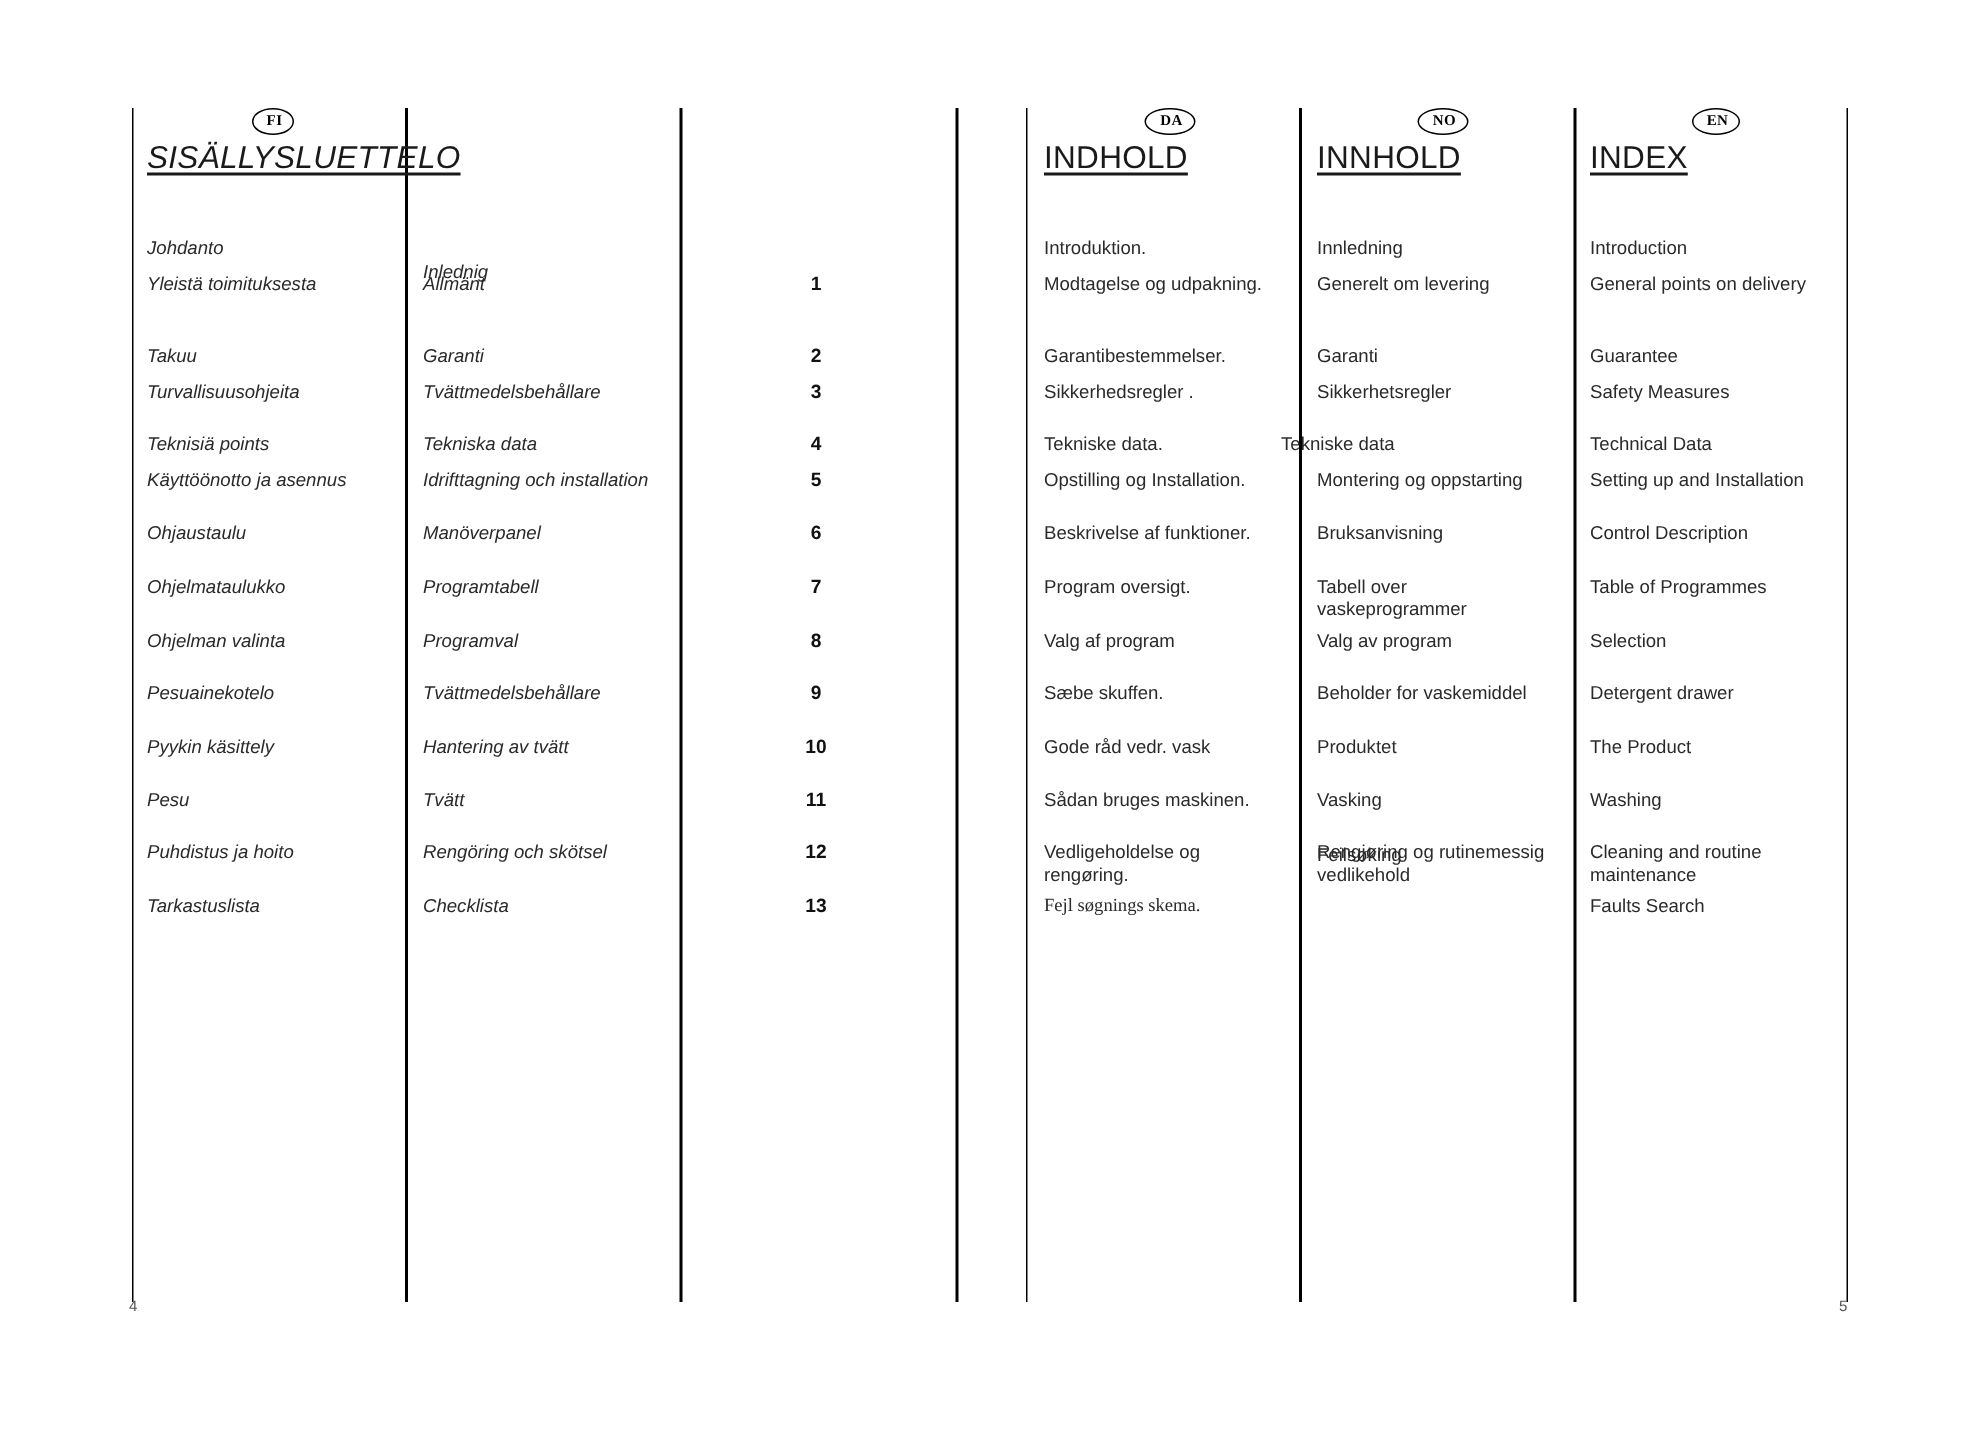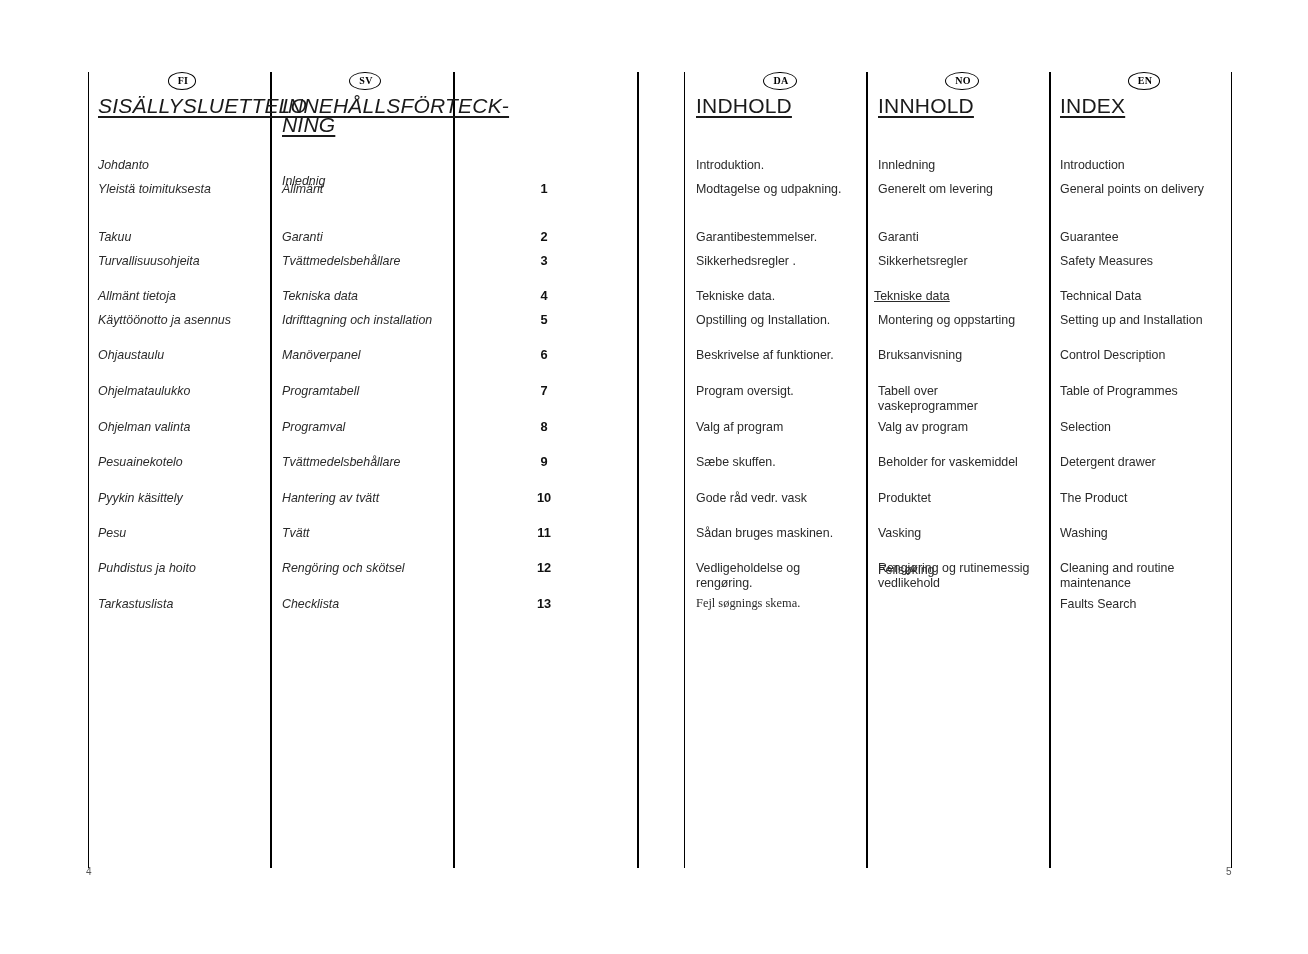--- a/index.html
+++ b/index.html
@@ -127,27 +127,20 @@
   <div class="vrule thick" style="left:1049px;"></div>
   <div class="vrule" style="left:1231px;"></div>
 
   <div class="col" style="left:98px; width:168px;">
     <div class="badge-row">
       <span class="cc-badge">FI</span>
     </div>
     <div class="col-title ital">SISÄLLYSLUETTELO</div>
   </div>
 
-  <div class="col" style="left:282px; width:166px;">
-    <div class="badge-row">
-      <span class="cc-badge">SV</span>
-    </div>
-    <div class="col-title ital" style="white-space:pre-line;">INNEHÅLLSFÖRTECK-
-NING</div>
-  </div>
 
 
   <div class="col" style="left:696px; width:168px;">
     <div class="badge-row">
       <span class="cc-badge">DA</span>
     </div>
     <div class="col-title">INDHOLD</div>
   </div>
 
   <div class="col" style="left:1060px; width:168px;">
@@ -181,24 +174,24 @@
       <div class="row" style="left: 696px; top: 230px; width: 172px;">Garantibestemmelser.</div>
       <div class="row" style="left: 878px; top: 230px; width: 172px;">Garanti</div>
       <div class="row" style="left: 1060px; top: 230px; width: 172px;">Guarantee</div>
       <div class="row num" style="left: 494px; top: 230px;">2</div>
       <div class="row ital" style="left: 98px; top: 254px; width: 172px;">Turvallisuusohjeita</div>
       <div class="row ital" style="left: 282px; top: 254px; width: 172px;">Tvättmedelsbehållare</div>
       <div class="row" style="left: 696px; top: 254px; width: 172px;">Sikkerhedsregler .</div>
       <div class="row" style="left: 878px; top: 254px; width: 172px;">Sikkerhetsregler</div>
       <div class="row" style="left: 1060px; top: 254px; width: 172px;">Safety Measures</div>
       <div class="row num" style="left: 494px; top: 254px;">3</div>
-      <div class="row ital" style="left: 98px; top: 289px; width: 172px;">Allmänt tietoja</div>
+      <div class="row ital" style="left: 98px; top: 289px; width: 172px;">Teknisiä points</div>
       <div class="row ital" style="left: 282px; top: 289px; width: 172px;">Tekniska data</div>
       <div class="row" style="left: 696px; top: 289px; width: 172px;">Tekniske data.</div>
-      <div class="row" style="left: 874px; top: 289px; width: 172px; text-decoration: underline;">Tekniske data</div>
+      <div class="row" style="left: 854px; top: 289px; width: 172px;">Tekniske data</div>
       <div class="row" style="left: 1060px; top: 289px; width: 172px;">Technical Data</div>
       <div class="row num" style="left: 494px; top: 289px;">4</div>
       <div class="row ital" style="left: 98px; top: 313px; width: 172px;">Käyttöönotto ja asennus</div>
       <div class="row ital" style="left: 282px; top: 313px; width: 172px;">Idrifttagning och installation</div>
       <div class="row" style="left: 696px; top: 313px; width: 172px;">Opstilling og Installation.</div>
       <div class="row" style="left: 878px; top: 313px; width: 172px;">Montering og oppstarting</div>
       <div class="row" style="left: 1060px; top: 313px; width: 172px;">Setting up and Installation</div>
       <div class="row num" style="left: 494px; top: 313px;">5</div>
       <div class="row ital" style="left: 98px; top: 348px; width: 172px;">Ohjaustaulu</div>
       <div class="row ital" style="left: 282px; top: 348px; width: 172px;">Manöverpanel</div>

